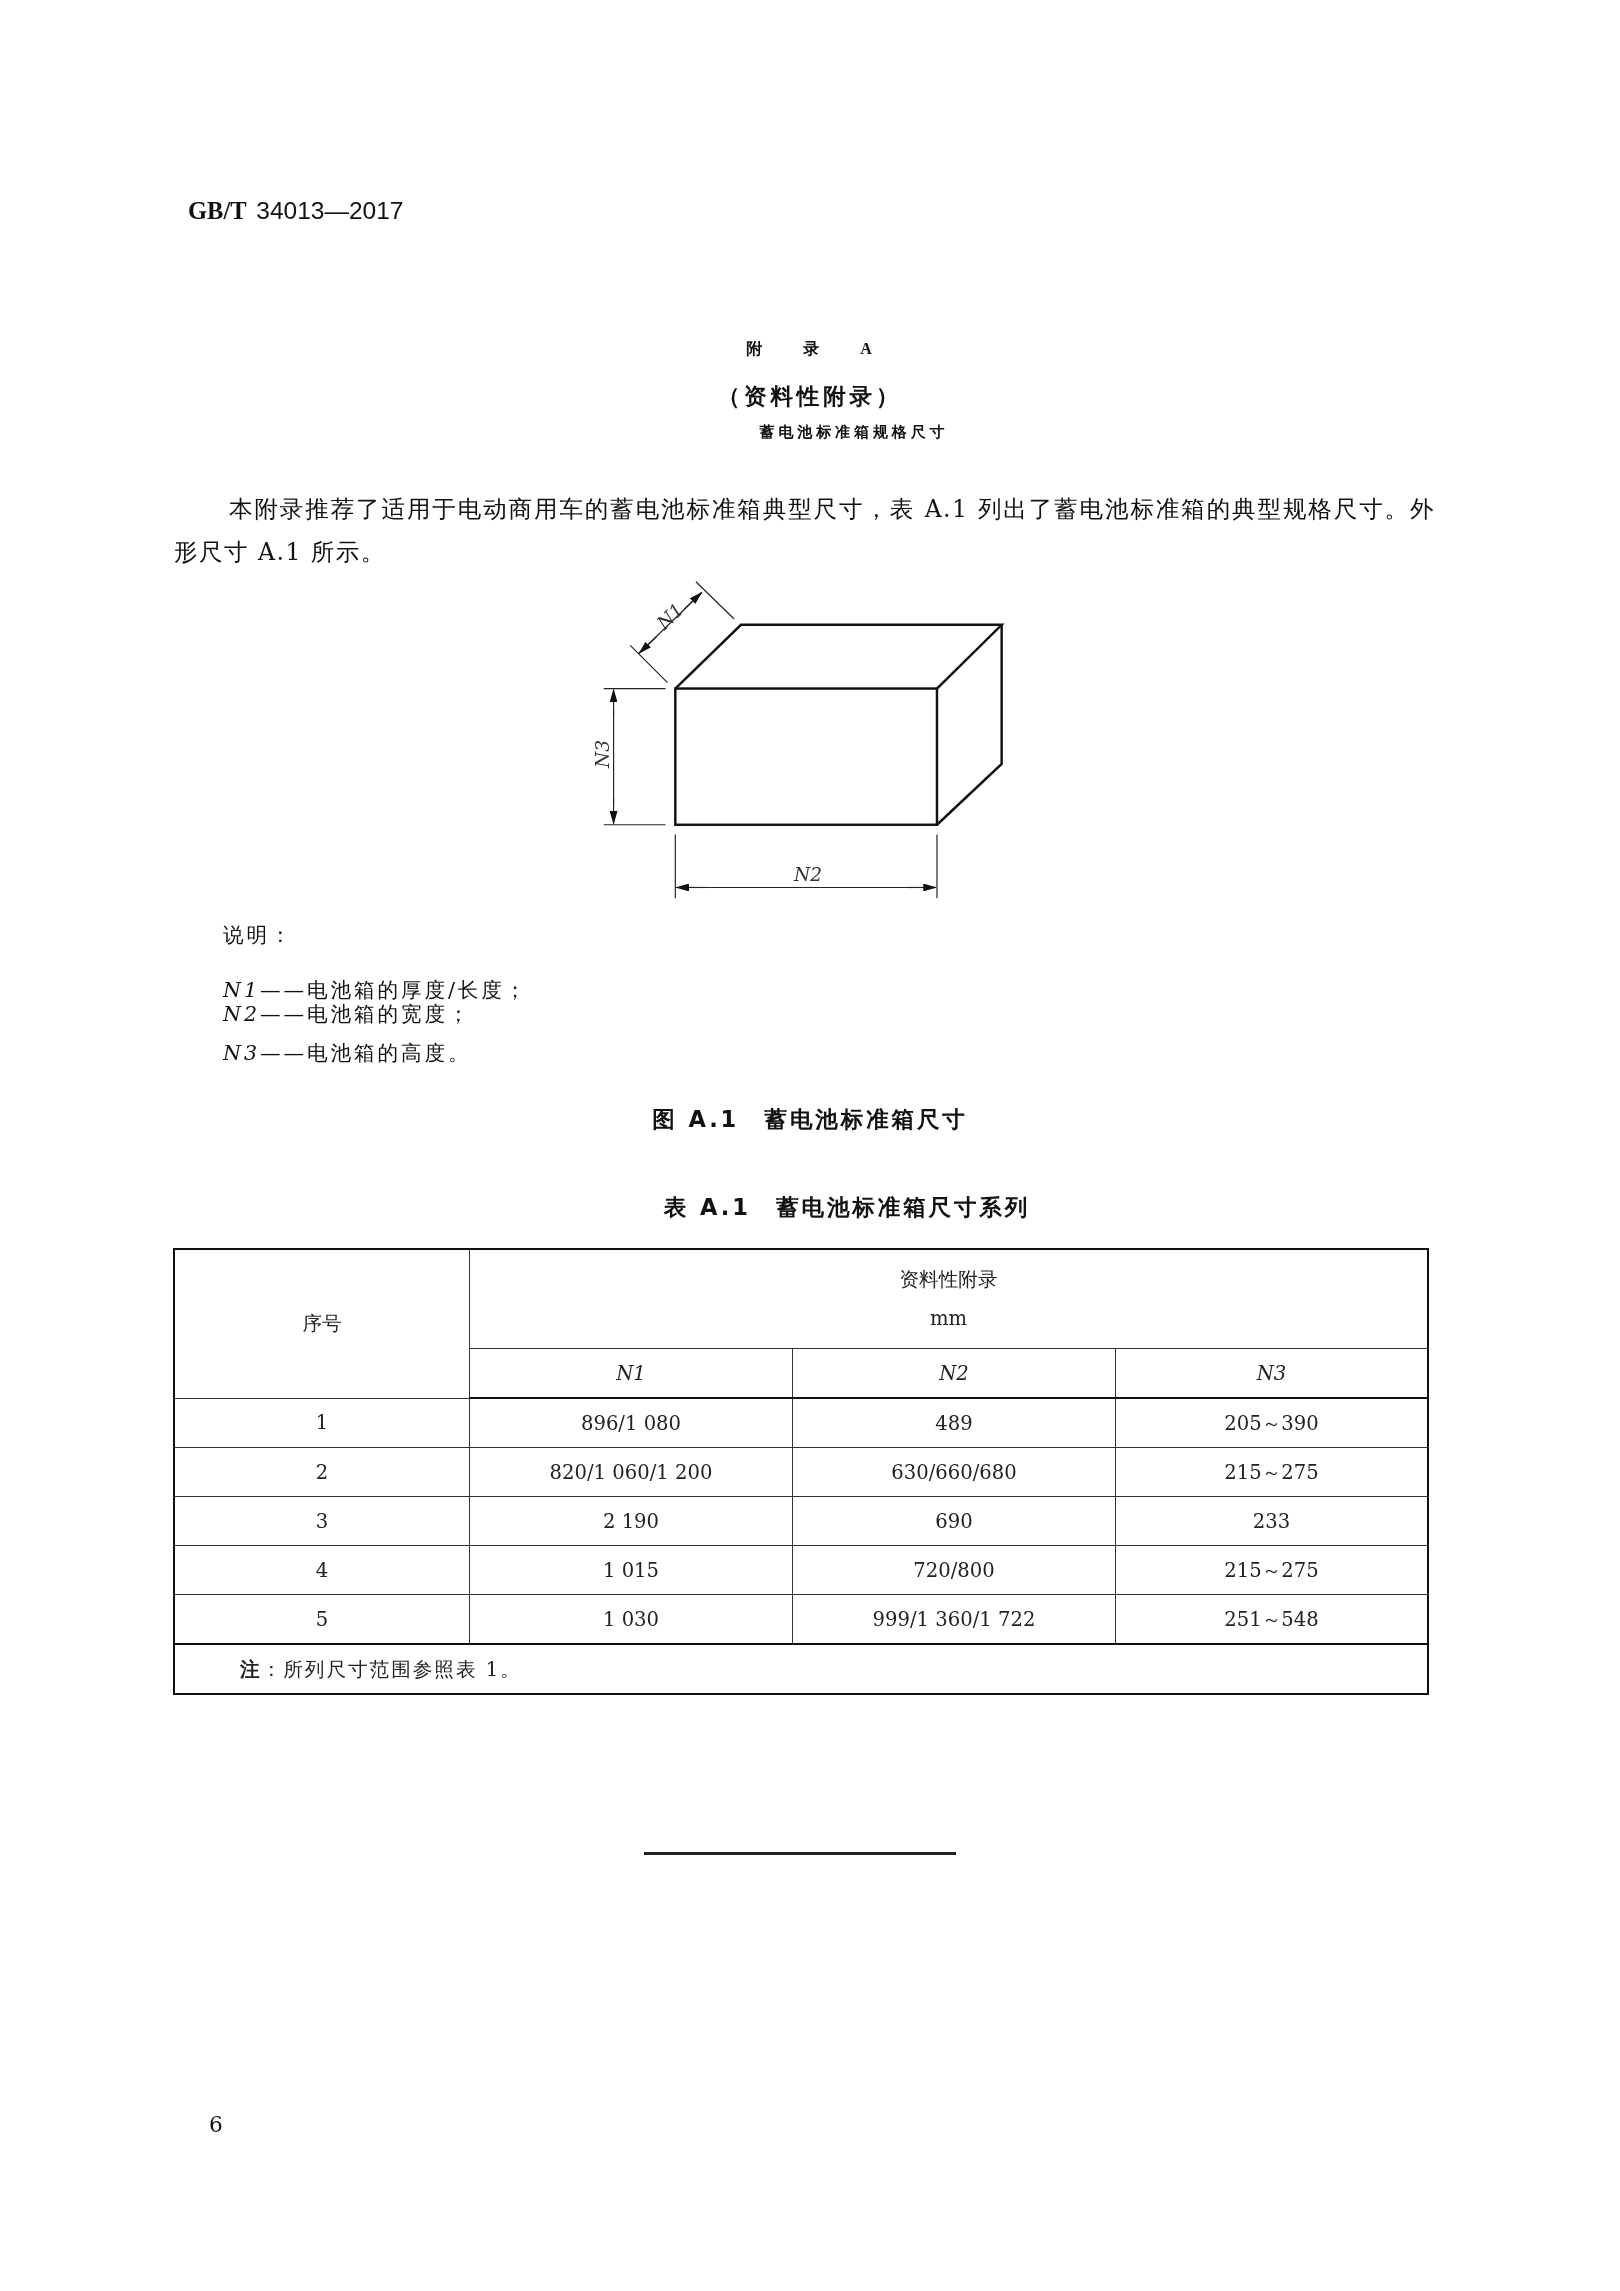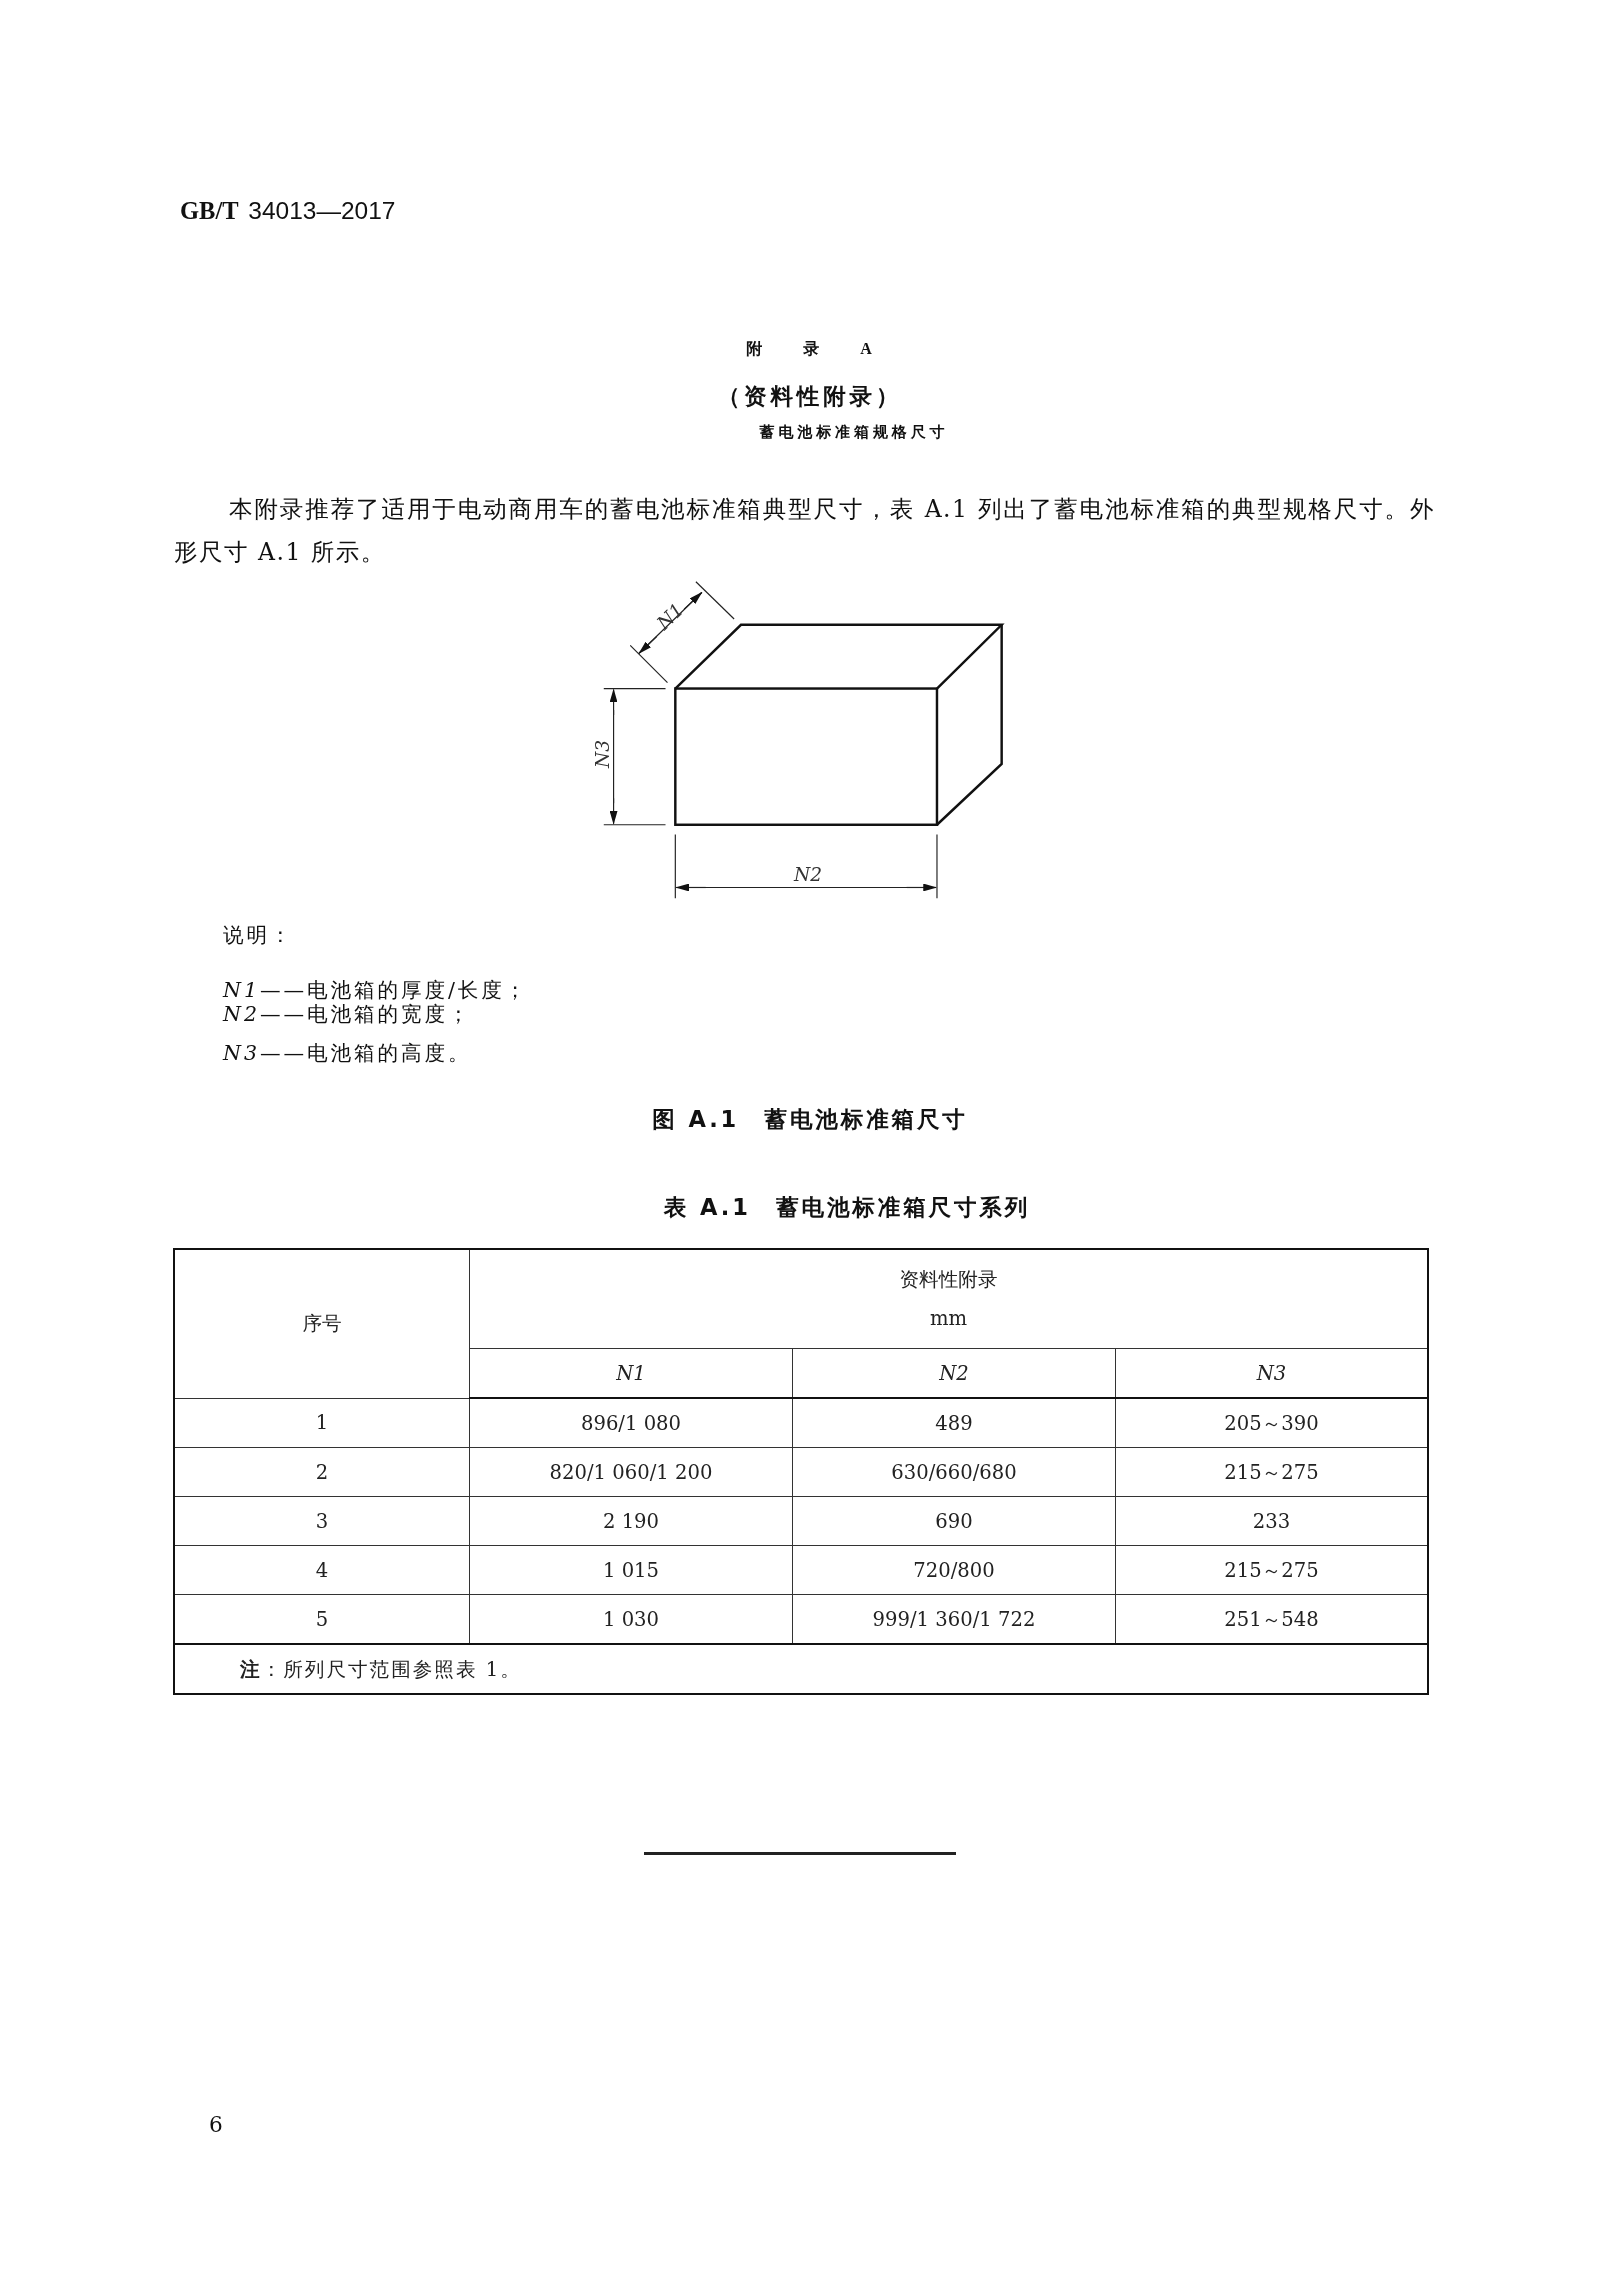--- a/index.html
+++ b/index.html
@@ -1,19 +1,19 @@
 <!DOCTYPE html>
 <html><head>
 <meta charset="utf-8">
 <style>
   html,body{margin:0;padding:0;background:#fff;}
   body{width:1620px;height:2292px;position:relative;overflow:hidden;color:#111;
        font-family:"DejaVu Serif","Liberation Serif",serif;}
   .abs{position:absolute;}
-  .hdr-code{left:180px;top:196px;font-size:24.5px;white-space:nowrap;text-align:center;}
+  .hdr-code{left:188px;top:196px;font-size:24.5px;white-space:nowrap;text-align:center;}
   .hdr-code .gb{font-family:"Liberation Serif",serif;font-weight:bold;}
   .hdr-code .num{font-family:"Liberation Sans",sans-serif;margin-left:9.8px;}
   .center{left:0;width:1620px;text-align:center;white-space:nowrap;font-family:"DejaVu Sans",sans-serif;font-weight:bold;}
   .app-title{top:339px;font-size:16px;letter-spacing:2px;}
   .app-title span{display:inline-block;}
   .app-sub{top:381px;font-size:22.5px;letter-spacing:3.9px;}
   .app-name{top:423px;font-size:15px;letter-spacing:3.9px;margin-left:44px;}
   .para{left:174px;width:1261px;top:488px;font-size:23.5px;line-height:43px;
         text-align:justify;font-family:"DejaVu Serif",serif;letter-spacing:1.5px;text-indent:55px;}
   .legend{left:223px;font-size:20.6px;font-family:"DejaVu Serif",serif;letter-spacing:2.9px;white-space:nowrap;}

